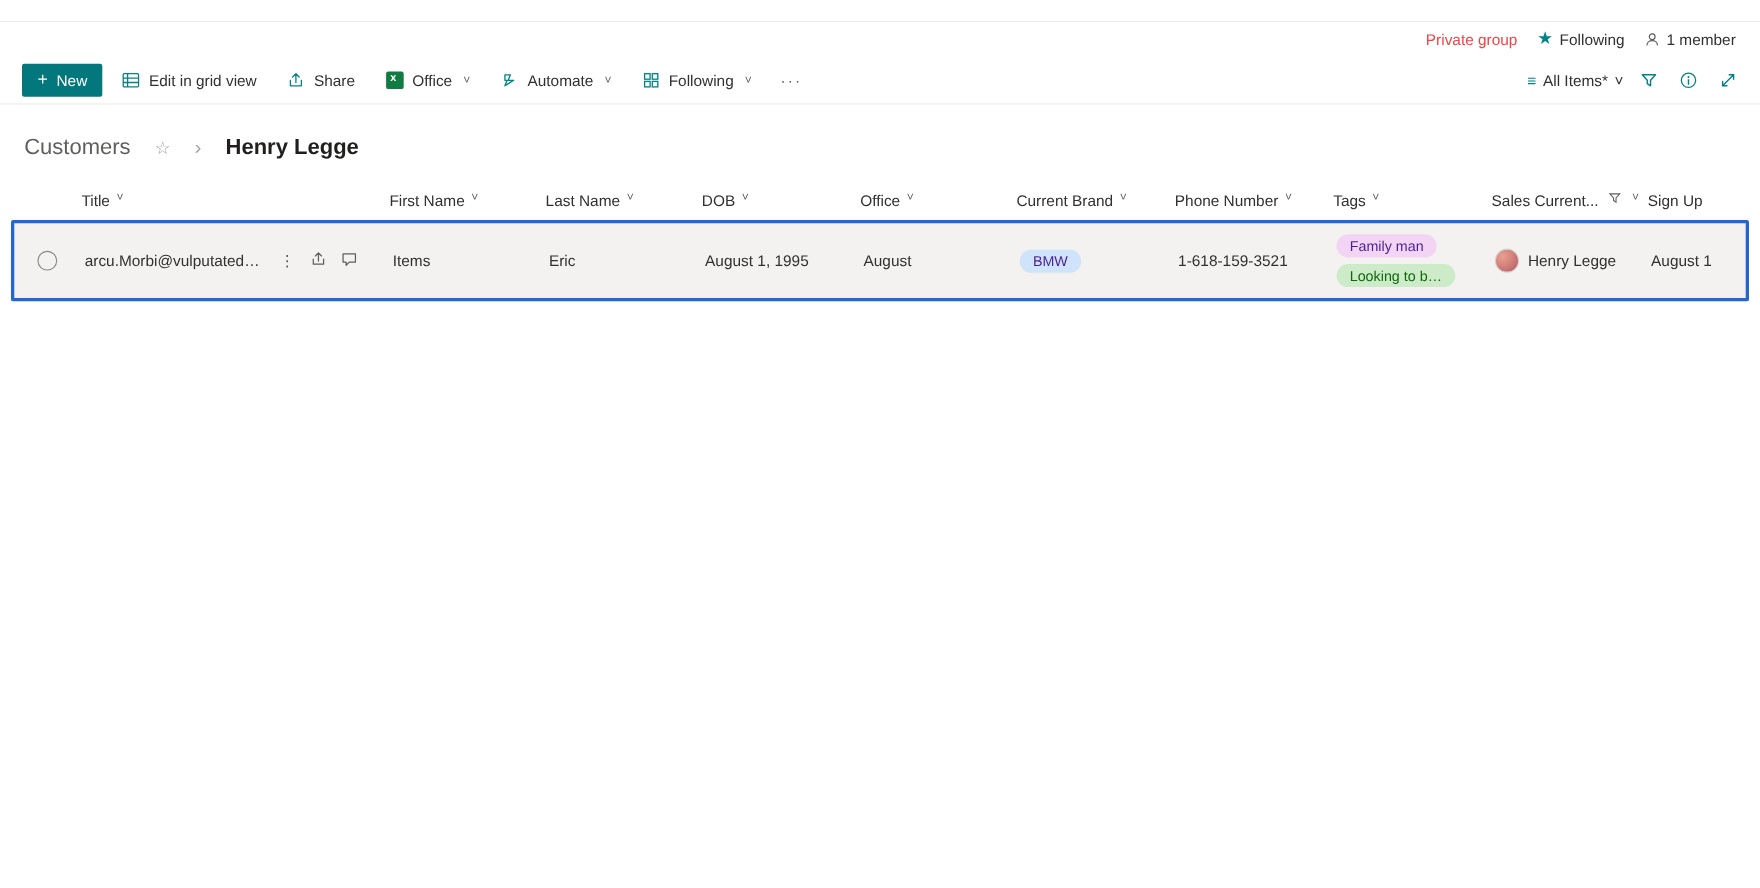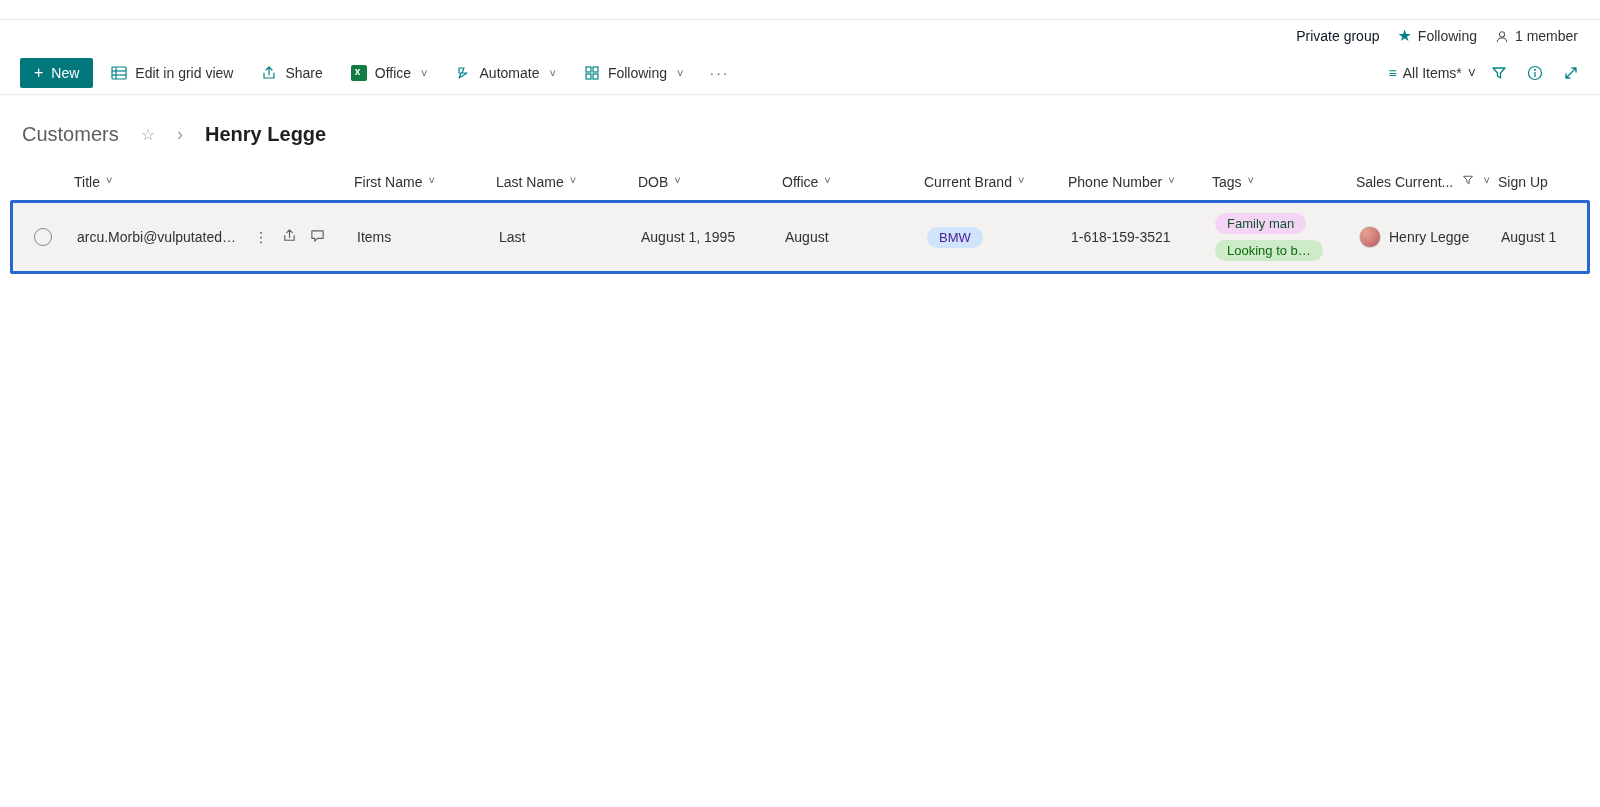--- a/index.html
+++ b/index.html
@@ -16,23 +16,23 @@
   }
   
   .header-meta {
     display: flex;
     justify-content: flex-end;
     align-items: center;
     padding: 8px 22px 8px 20px;
     gap: 18px;
     color: #605e5c;
   }
-  .header-meta .group-type { color: #0f172a; }
+  .header-meta .group-type { color: #ef4444; }
   .header-meta .follow { display:flex; align-items:center; gap:6px; color:#323130;}
-  .header-meta .members { display:flex; align-items:flex-end; gap:6px; color:#323130;}
+  .header-meta .members { display:flex; align-items:center; gap:6px; color:#323130;}
   .icon-star-fill { color:#038387; font-size:16px; line-height:1;}
   .icon-person { width:14px; height:14px; }
 
   
   .cmdbar {
     display:flex;
     align-items:center;
     padding: 6px 20px;
     border-bottom: 1px solid #edebe9;
     gap: 8px;
@@ -140,21 +140,21 @@
   .title-text {
     max-width:165px; overflow:hidden; text-overflow:ellipsis; white-space:nowrap;
   }
   .row-action {
     color:#605e5c; cursor:pointer; width:18px; text-align:center;
   }
   .pill {
     display:inline-block; padding:3px 12px; border-radius:12px; font-size:13px;
   }
   .pill-brand { background:#cfe4fa; color:#4c1d95; }
-  .pill-tag1 { background:#f3d4f5; color:#14532d; }
+  .pill-tag1 { background:#f3d4f5; color:#4c1d95; }
   .pill-tag2 { background:#cdebc9; color:#0b6a0b; max-width:108px; overflow:hidden; text-overflow:ellipsis; white-space:nowrap;}
   .tags-stack { display:flex; flex-direction:column; gap:6px; align-items:flex-start; padding:8px 4px;}
   .person-chip {
     display:flex; align-items:center; gap:8px;
   }
   .avatar {
     width:22px; height:22px; border-radius:50%;
     background: radial-gradient(circle at 30% 30%, #e8a18f, #c77 60%, #a55);
     border:1px solid #d2d0ce;
   }
@@ -340,21 +340,21 @@
           </svg>
         </span>
         <span class="row-action">
           <svg width="15" height="15" viewBox="0 0 16 16">
             <path d="M2 3h12v8H8l-3 3v-3H2z" fill="none" stroke="#605e5c" stroke-width="1.2" stroke-linejoin="round"></path>
           </svg>
         </span>
       </div>
 
       <div class="cell">Items</div>
-      <div class="cell">Last</div>
+      <div class="cell">Eric</div>
       <div class="cell">August 1, 1995</div>
       <div class="cell">August</div>
 
       <div class="cell">
         <span class="pill pill-brand">BMW</span>
       </div>
 
       <div class="cell">1-618-159-3521</div>
 
       <div class="cell tags-stack">

